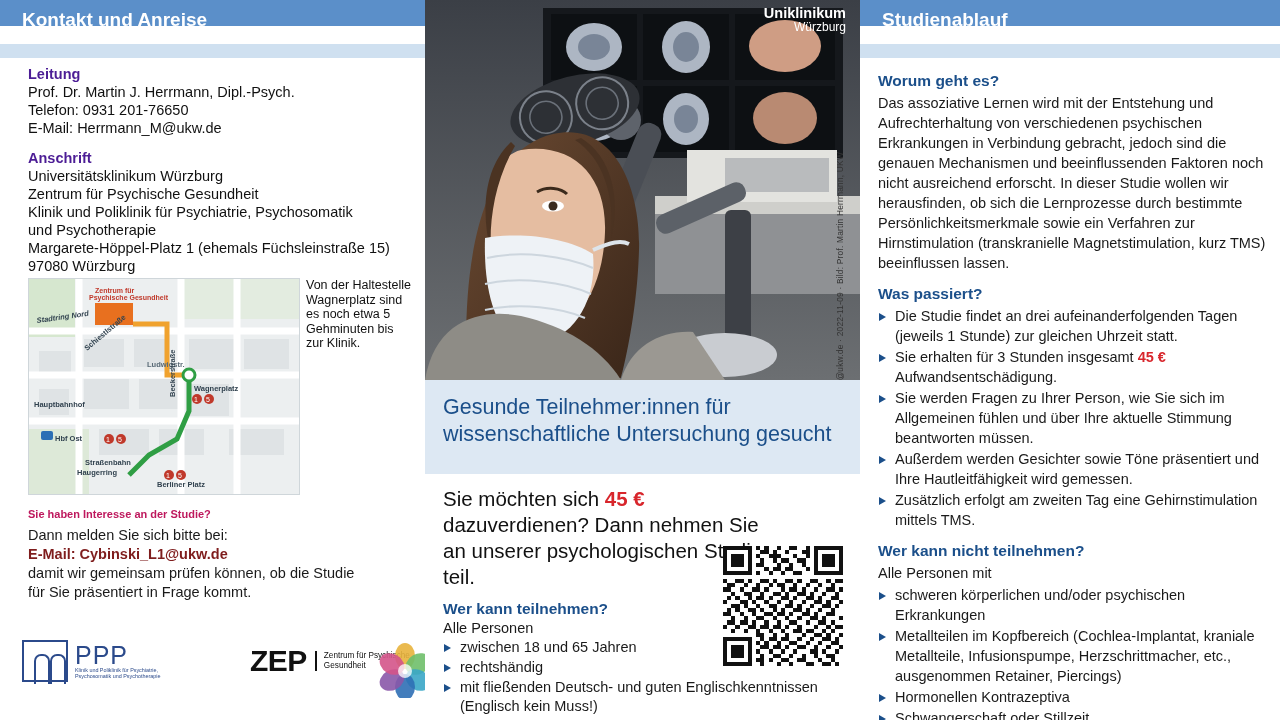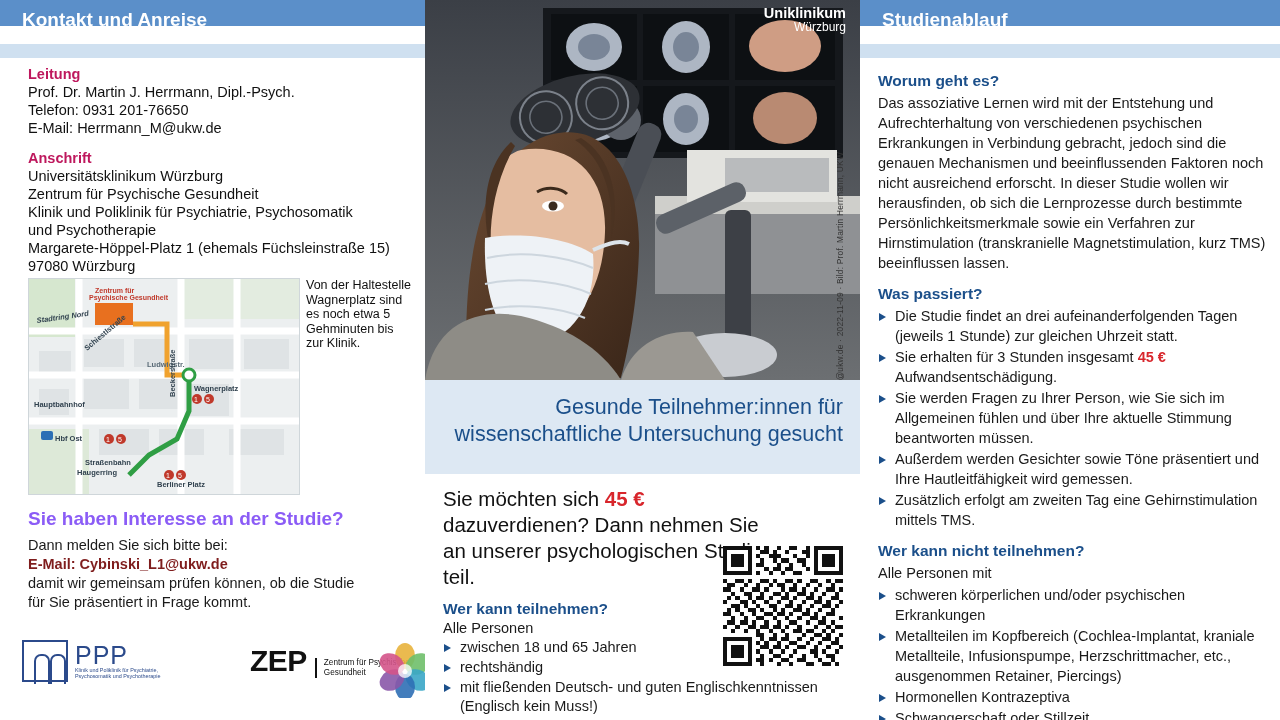--- a/index.html
+++ b/index.html
@@ -23,64 +23,64 @@
     padding:9px 0 9px 22px;height:26px;box-sizing:content-box;
   }
   .hdr-left{position:absolute;left:0;top:0;width:425px;box-sizing:border-box;}
   .hdr-right{position:absolute;left:0;top:0;width:460px;box-sizing:border-box;}
   .hdr-sub{height:14px;background:#cfe0f0;}
   .hdr-sub-left{position:absolute;left:0;top:44px;width:425px;}
   .hdr-sub-right{position:absolute;left:0;top:44px;width:420px;}
 
   
   .lc{position:absolute;left:28px;top:66px;width:380px;}
-  .lbl{color:#be185d;font-weight:bold;font-size:14.5px;margin-bottom:1px;}
+  .lbl{color:#4c1d95;font-weight:bold;font-size:14.5px;margin-bottom:1px;}
   .txt{font-size:14.5px;line-height:18px;color:#111;}
   .blk{margin-bottom:13px;}
 
   
   .map{position:absolute;left:28px;top:278px;width:270px;height:215px;
        background:#e9eef0;border:1px solid #cfd6da;overflow:hidden;}
   .map svg{display:block;}
   .map-side{position:absolute;left:306px;top:278px;width:105px;font-size:12.5px;line-height:14.6px;color:#111;}
   .map-side p{margin:0 0 14px 0;}
 
   .interest{position:absolute;left:28px;top:508px;width:390px;}
-  .interest .h{color:#8b5cf6;font-weight:bold;font-size:19px;margin-bottom:6px;}
+  .interest .h{color:#be185d;font-weight:bold;font-size:11px;margin-bottom:6px;}
   .interest .t{font-size:14.5px;line-height:19px;}
   .interest .mail{color:#7f1d1d;font-weight:bold;}
 
   
   .logos{position:absolute;left:22px;top:640px;width:400px;height:62px;}
   .logo-ppp{position:absolute;left:0;top:0;display:flex;align-items:center;gap:7px;}
   .ppp-mark{width:46px;height:42px;border:2px solid #2b4a8b;box-sizing:border-box;position:relative;background:#fff;}
   .ppp-mark:before{content:"";position:absolute;left:10px;top:12px;width:12px;height:28px;border:2px solid #2b4a8b;border-bottom:none;border-radius:7px 7px 0 0;}
   .ppp-mark:after{content:"";position:absolute;left:26px;top:12px;width:12px;height:28px;border:2px solid #2b4a8b;border-bottom:none;border-radius:7px 7px 0 0;}
   .ppp-txt{display:flex;flex-direction:column;}
   .ppp-big{font-size:25px;font-weight:normal;color:#2b4a8b;line-height:24px;letter-spacing:1px;}
   .ppp-small{font-size:5.4px;line-height:6.4px;color:#2b4a8b;max-width:96px;}
-  .logo-zep{position:absolute;left:228px;top:4px;display:flex;align-items:flex-end;gap:8px;}
+  .logo-zep{position:absolute;left:228px;top:4px;display:flex;align-items:center;gap:8px;}
   .zep-big{font-size:30px;font-weight:bold;color:#111;letter-spacing:-0.5px;}
   .zep-sub{font-size:8.2px;line-height:10px;color:#111;border-left:2px solid #111;padding-left:7px;}
   .flower{position:absolute;left:355px;top:2px;width:56px;height:56px;}
 
   
   .photo{position:absolute;left:0;top:0;width:435px;height:380px;overflow:hidden;background:#2a2d33;}
   .uk-logo{position:absolute;right:14px;top:6px;color:#fff;text-align:right;z-index:5;}
   .uk-logo .l1{font-size:14.5px;line-height:15px;font-weight:600;}
   .uk-logo .l2{font-size:12px;line-height:13px;}
 
   .credit{
     position:absolute;left:410px;top:152px;width:14px;
     writing-mode:vertical-rl;transform:rotate(180deg);
     font-size:8.4px;color:#333;white-space:nowrap;letter-spacing:.2px;
   }
   .credit-badge{background:#2b6fb5;color:#fff;padding:1px 2px;}
 
-  .claim{position:absolute;left:0;top:380px;width:435px;height:94px;background:#dde8f3;text-align:right;}
+  .claim{position:absolute;left:0;top:380px;width:435px;height:94px;background:#dde8f3;}
   .claim .ct{position:absolute;left:18px;top:14px;width:400px;font-size:21.5px;line-height:27px;color:#1b4f8a;}
 
   .mid-body{position:absolute;left:0;top:486px;width:435px;}
   .lead{font-size:20.5px;line-height:26px;color:#111;margin:0 0 10px 18px;width:320px;}
   .lead .eur{color:#d8262c;font-weight:bold;}
   .q-h{color:#1b4f8a;font-weight:bold;font-size:15.5px;margin:0 0 2px 18px;}
   .q-sub{font-size:14.5px;margin:0 0 2px 18px;}
   ul.bul{list-style:none;margin:0;padding:0 0 0 18px;}
   ul.bul li{position:relative;padding-left:17px;font-size:14.5px;line-height:19px;margin-bottom:1px;}
   ul.bul li:before{content:"";position:absolute;left:1px;top:6px;border-left:7px solid #1b4f8a;border-top:4.5px solid transparent;border-bottom:4.5px solid transparent;}

